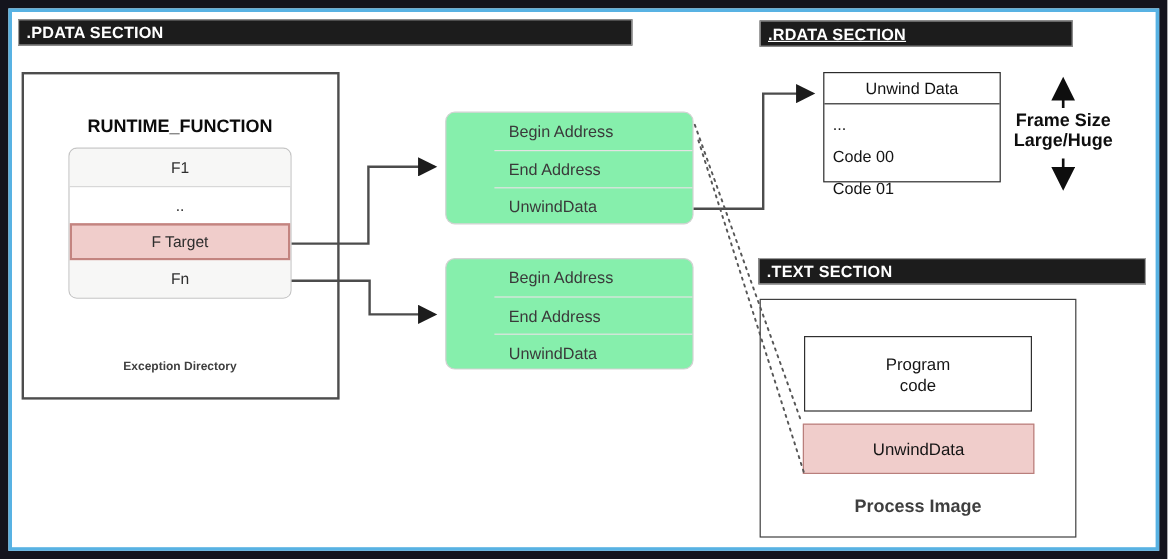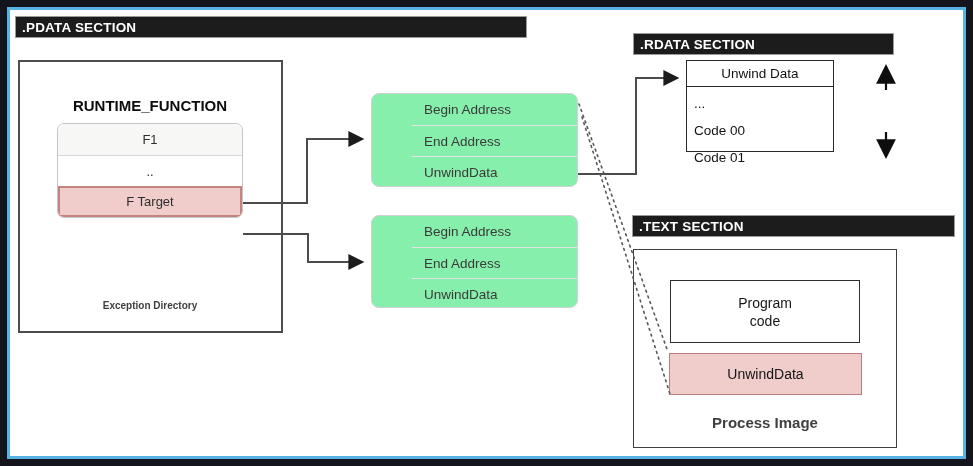--- a/index.html
+++ b/index.html
@@ -57,38 +57,41 @@
 </style>
 </head>
 <body>
 
 <div class="frame">
   <div class="canvas"></div>
 
   <div class="abs bar" style="left:15px;top:16px;width:512px;height:22px;">
     <span>.PDATA SECTION</span>
   </div>
-  <div class="abs bar" style="left:633px;top:33px;width:261px;height:22px;">
+  <div class="abs bar" style="left:633px;top:17px;width:261px;height:22px;text-decoration:underline;">
     <span>.RDATA SECTION</span>
   </div>
   <div class="abs bar" style="left:632px;top:215px;width:323px;height:22px;">
     <span>.TEXT SECTION</span>
   </div>
 
   <div class="abs ed-box"></div>
   <div class="abs rf-title">RUNTIME_FUNCTION</div>
   <div class="abs rf-table">
     <div class="rf-row alt">
       <span>F1</span>
     </div>
     <div class="rf-row sep">
       <span>..</span>
     </div>
     <div class="rf-row highlight">
       <span>F Target</span>
+    </div>
+    <div class="rf-row alt">
+      <span>Fn</span>
     </div>
   </div>
   <div class="abs ed-caption">Exception Directory</div>
 
   <div class="abs entry-box" style="top:93px;height:94px;">
     <div class="entry-row">
       <span>Begin Address</span>
     </div>
     <div class="entry-row sep">
       <span>End Address</span>
@@ -111,20 +114,24 @@
 
   <div class="abs uw-box">
     <div class="uw-header">Unwind Data</div>
     <div class="uw-items">
       <div class="uw-item">...</div>
       <div class="uw-item">Code 00</div>
       <div class="uw-item">Code 01</div>
     </div>
   </div>
 
+  <div class="abs fs-label">
+    <div>Frame Size</div>
+    <div>Large/Huge</div>
+  </div>
 
   <div class="abs pi-box"></div>
   <div class="abs pc-box">
     <span>Program</span>
     <span>code</span>
   </div>
   <div class="abs sc-box">
     <span>UnwindData</span>
   </div>
   <div class="abs pi-caption">Process Image</div>

